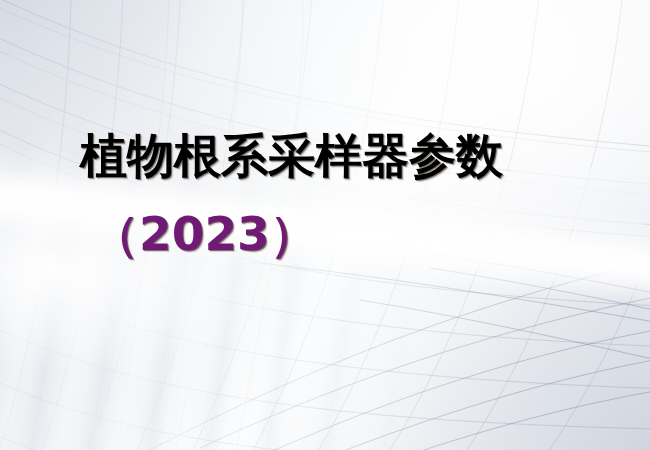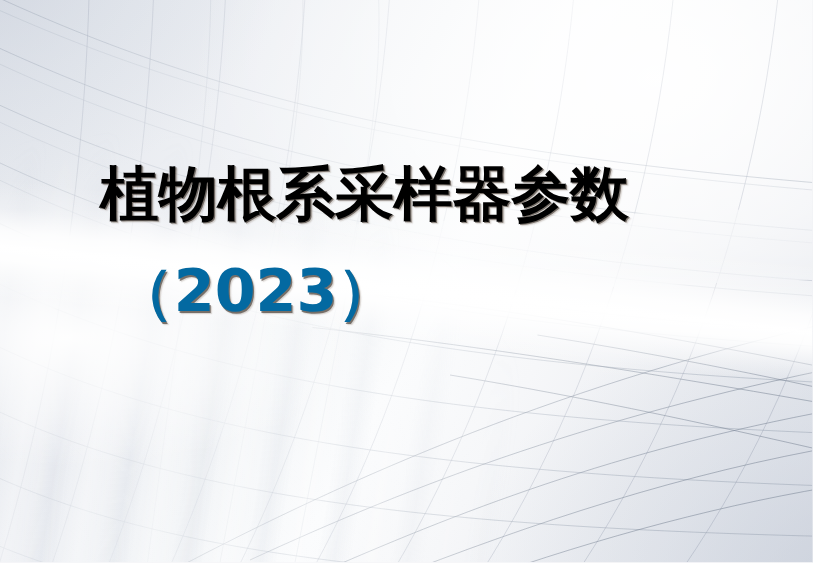--- a/index.html
+++ b/index.html
@@ -143,21 +143,21 @@
 
   .slide-subtitle {
     position: absolute;
     left: 92px;
     top: 204px;
     margin: 0;
     font-family: "DejaVu Sans", "Liberation Sans", sans-serif;
     font-size: 47px;
     line-height: 60px;
     font-weight: bold;
-    color: #0369a1;
+    color: #701a75;
     white-space: nowrap;
     text-shadow:
       1px 1px 0 rgba(40,30,20,0.55),
       2px 2px 1px rgba(90,70,50,0.22);
   }
 </style>
 </head>
 <body>
 
 <div id="slide">

